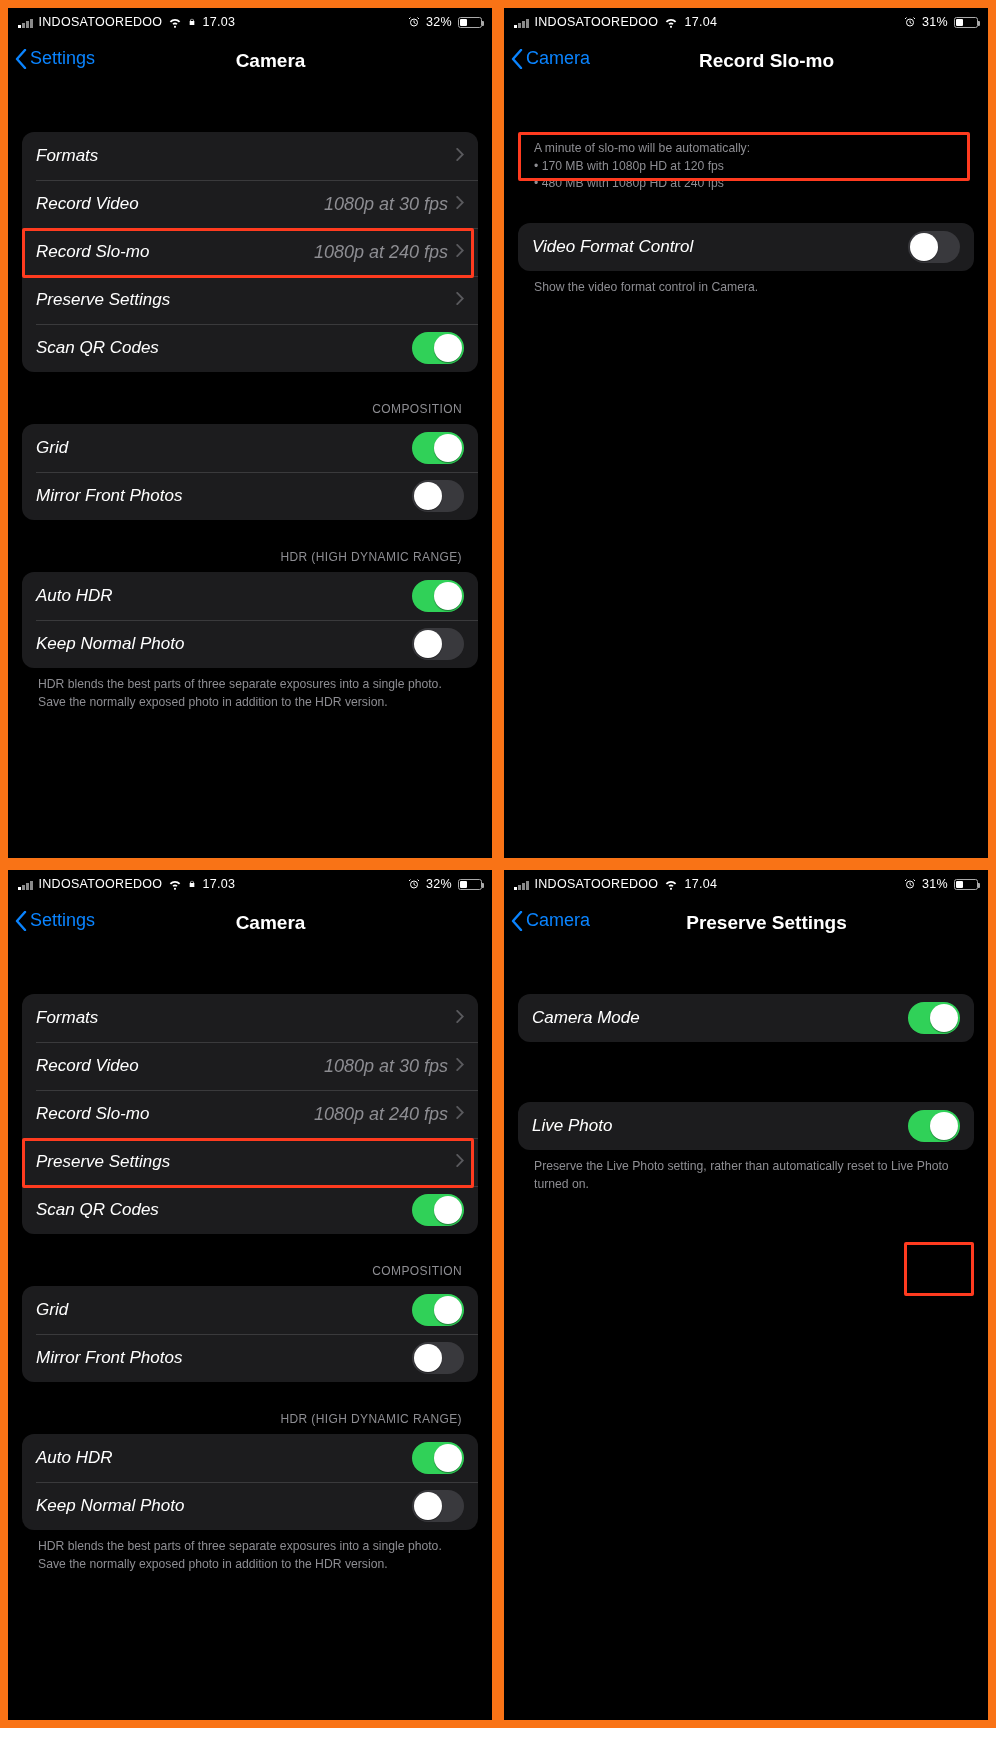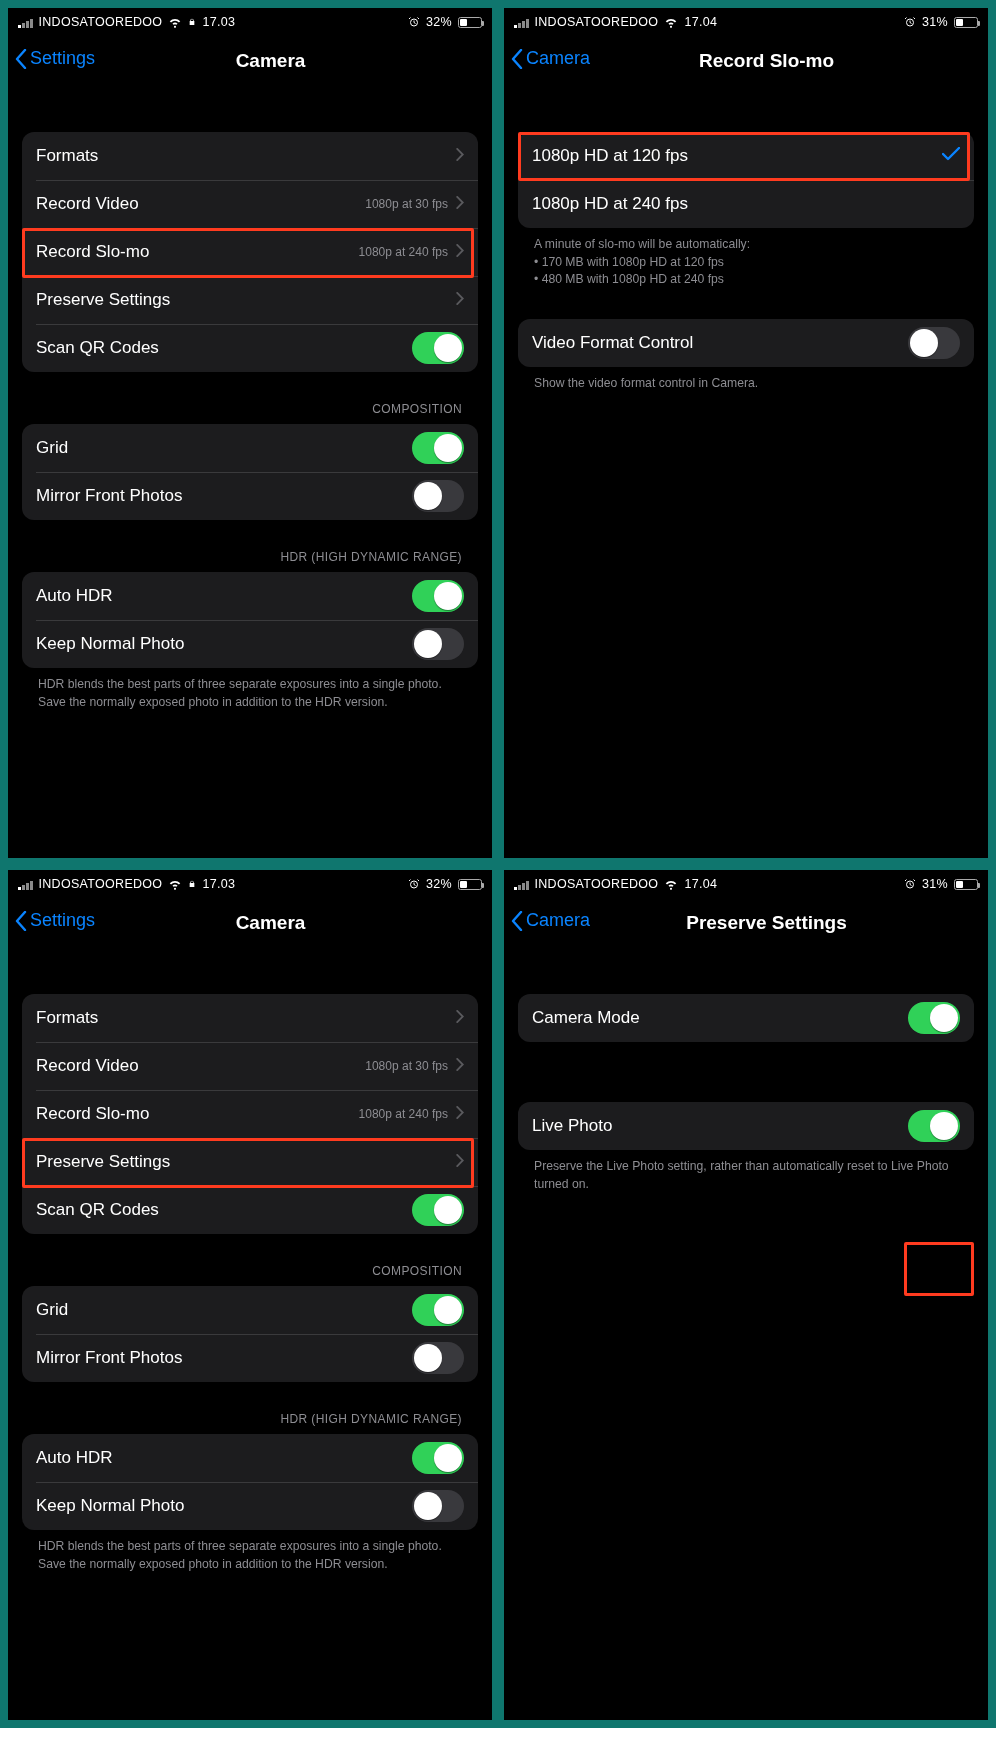--- a/index.html
+++ b/index.html
@@ -7,21 +7,21 @@
     background: #fff;
     font-family: -apple-system, "Helvetica Neue", Arial, sans-serif;
     width: 996px;
   }
   .grid {
     display: grid;
     grid-template-columns: 1fr 1fr;
     grid-template-rows: 1fr 1fr;
     gap: 12px;
     padding: 8px;
-    background:#0f766e;
+    background:#f97316;
   }
   .phone {
     background: #000;
     color: #fff;
     width: 100%;
     height: 850px;
     position: relative;
     overflow: hidden;
     font-size: 15px;
   }
@@ -88,27 +88,28 @@
   .footnote {
     font-size:12.2px; color:#8d8d92;
     padding: 8px 16px 0 16px; line-height:1.45;
   }
   .row {
     min-height:48px;
     display:flex; align-items:center;
     padding: 0 14px;
     position:relative;
     font-size:17px;
+    font-style:italic;
   }
   .row + .row::before{
     content:""; position:absolute; left:14px; right:0; top:0;
     height:1px; background:#3a3a3c;
   }
   .row .label { color:#fff; flex:0 0 auto; }
-  .row .value { margin-left:auto; color:#8d8d92; font-size:12px; }
+  .row .value { margin-left:auto; color:#8d8d92; font-size:18px; }
   .row .chev  { margin-left:8px; color:#5a5a5e; }
   .row .chev svg{ width:8px; height:13px; }
   .row .check { margin-left:auto; color:#0a84ff; }
   .row .check svg{ width:18px; height:14px; }
   
   .toggle {
     margin-left:auto;
     width:52px; height:32px; border-radius:16px;
     background:#39393d; position:relative; flex:0 0 auto;
   }
@@ -281,31 +282,20 @@
       <svg viewBox="0 0 12 20">
             <path d="M10 1L2 10l8 9" fill="none" stroke="#0a84ff" stroke-width="2.4" stroke-linecap="round" stroke-linejoin="round"></path>
           </svg>
       <span>Camera</span>
     </div>
     <div class="navtitle">Record Slo-mo</div>
   </div>
 
   <div class="content">
     <div class="spacer-lg"></div>
-    <div class="group">
-      <div class="row">
-        <span class="label">1080p HD at 120 fps</span>
-        <span class="check"><svg viewBox="0 0 18 14">
-                <path d="M1 7l5 5L17 1" fill="none" stroke="#0a84ff" stroke-width="2.4" stroke-linecap="round" stroke-linejoin="round"></path>
-              </svg></span>
-      </div>
-      <div class="row">
-        <span class="label">1080p HD at 240 fps</span>
-      </div>
-    </div>
     <div class="footnote">
       <span>A minute of slo-mo will be automatically:</span><br>
       <span>• 170 MB with 1080p HD at 120 fps</span><br>
       <span>• 480 MB with 1080p HD at 240 fps</span>
     </div>
 
     <div class="spacer-md"></div>
     <div class="group">
       <div class="row">
         <span class="label">Video Format Control</span>

